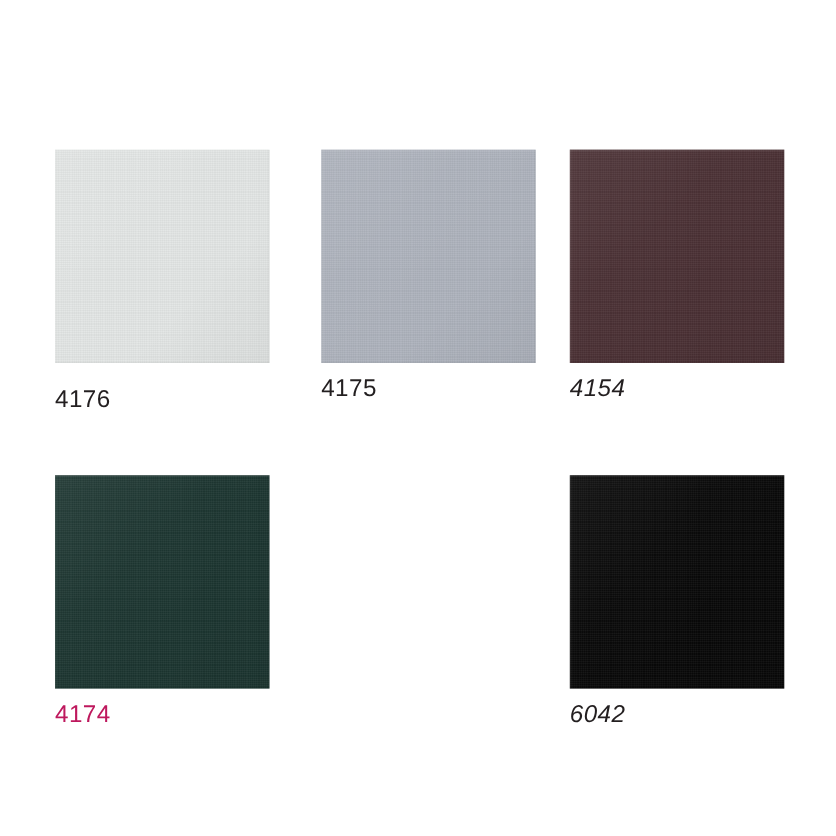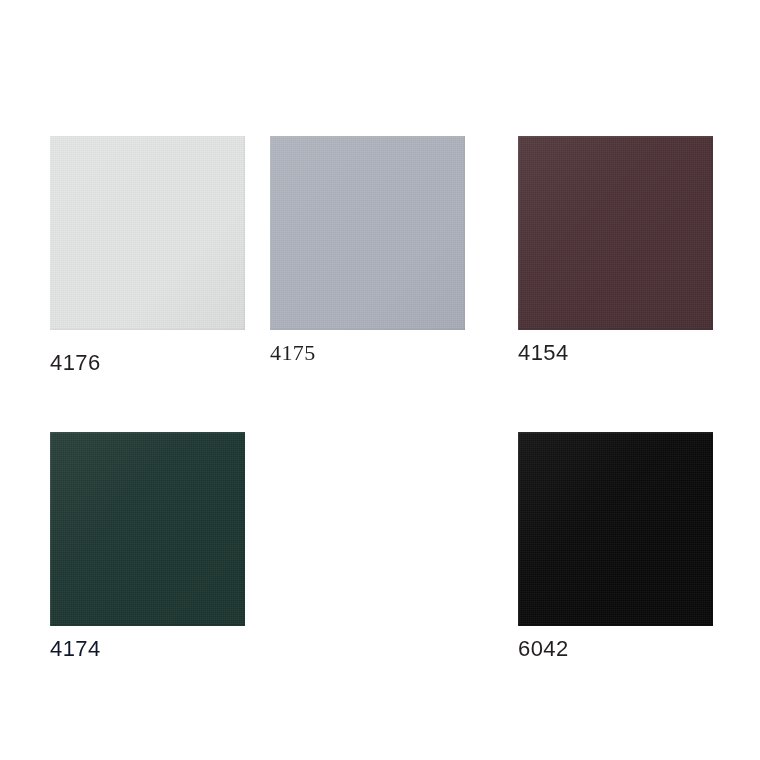--- a/index.html
+++ b/index.html
@@ -23,22 +23,22 @@
     background: #ffffff;
   }
 
   .swatch-cell {
     position: absolute;
     width: 195px;
   }
 
   
   .col-0 { left: 50px; }
-  .col-1 { left: 270px; font-family: Liberation Serif, serif; }
-  .col-2 { left: 518px; }
+  .col-1 { left: 292px; }
+  .col-2 { left: 518px; font-style: italic; }
 
   
   .row-0 { top: 136px; }
   .row-1 { top: 432px; }
 
   .swatch-chip {
     position: relative;
     width: 195px;
     height: 194px;
     overflow: hidden;
@@ -134,21 +134,21 @@
     </div>
     <div class="swatch-label" style="color: rgb(35, 31, 32);">4154</div>
   </div>
 
   <div class="swatch-cell col-0 row-1">
     <div class="swatch-chip" style="background-color: rgb(28, 53, 48);">
       <div class="texture"></div>
       <div class="sheen"></div>
       <div class="edge-highlight"></div>
     </div>
-    <div class="swatch-label" style="color: #0f172a;">4174</div>
+    <div class="swatch-label" style="color: #be185d;">4174</div>
   </div>
 
 
   <div class="swatch-cell col-2 row-1">
     <div class="swatch-chip" style="background-color: rgb(8, 8, 8);">
       <div class="texture"></div>
       <div class="sheen"></div>
       <div class="edge-highlight"></div>
     </div>
     <div class="swatch-label" style="color: rgb(35, 31, 32);">6042</div>

